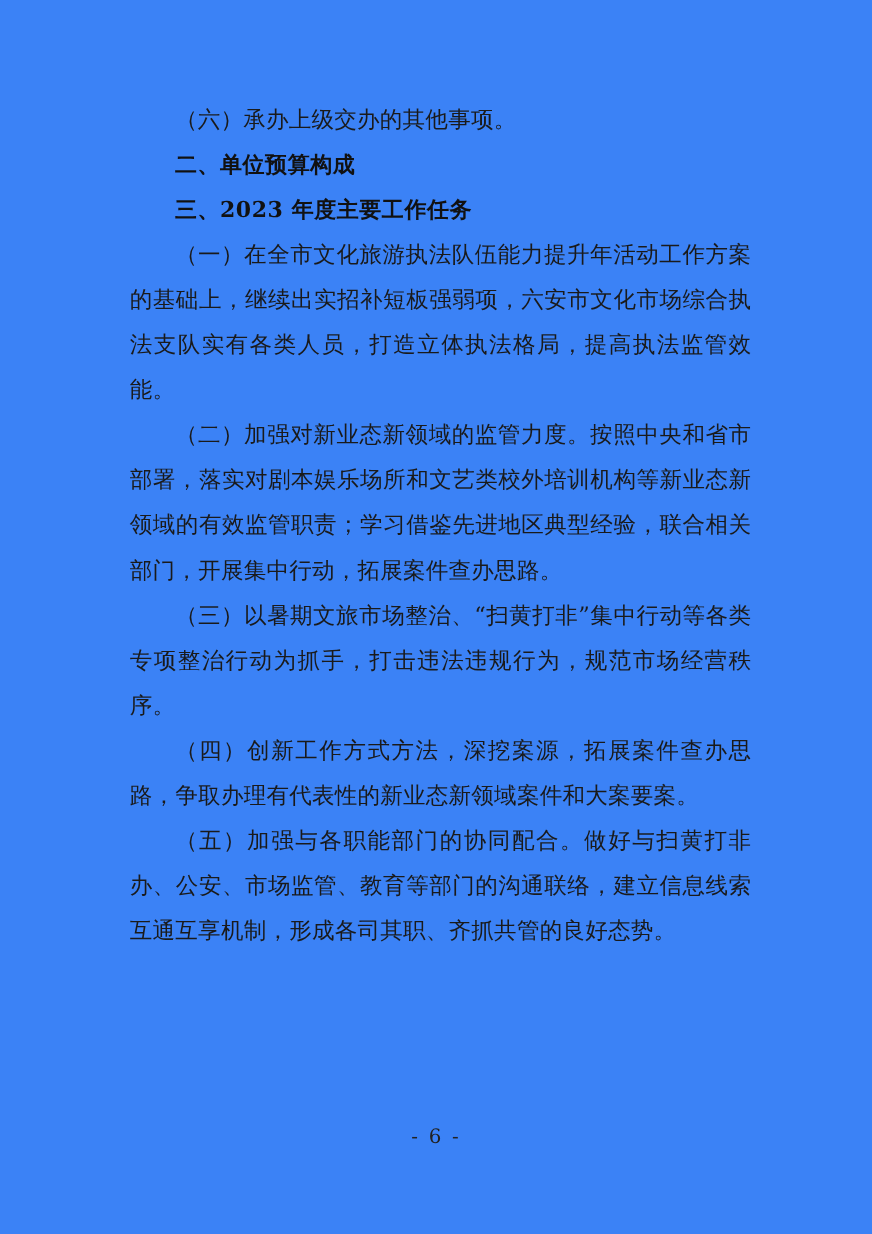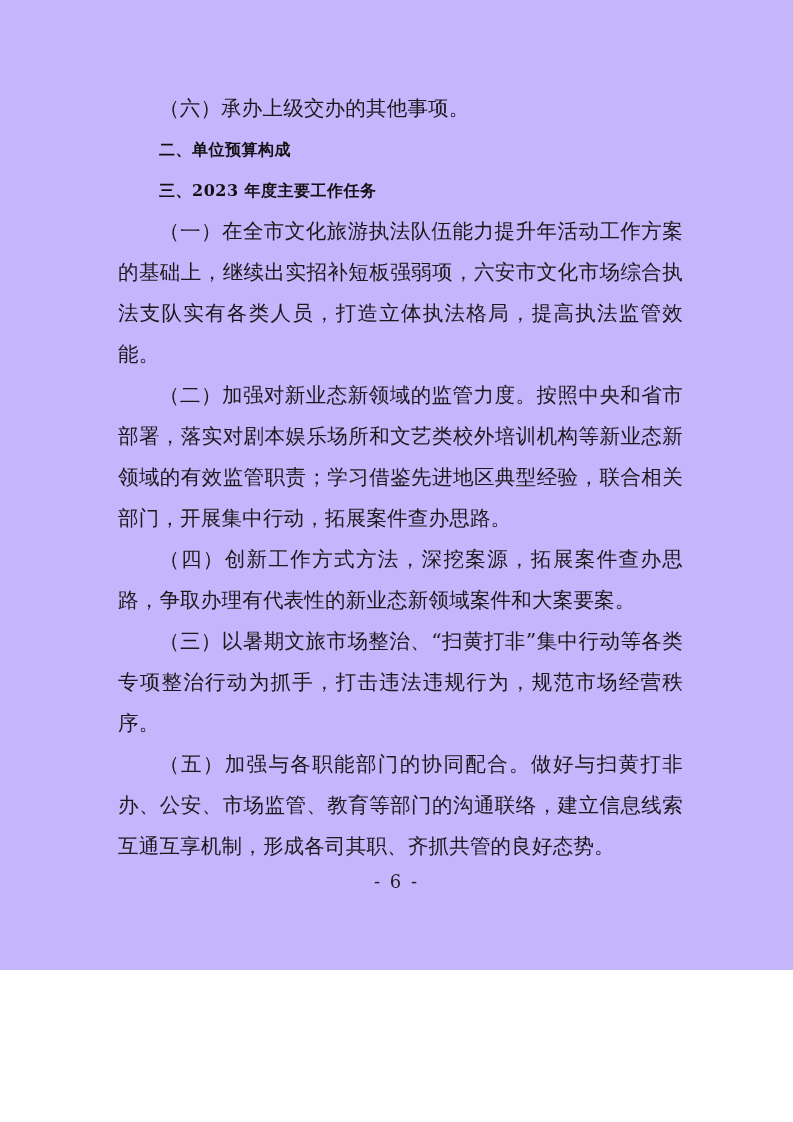--- a/index.html
+++ b/index.html
@@ -3,22 +3,22 @@
 <meta charset="utf-8">
 <style>
   html, body {
     margin: 0;
     padding: 0;
     background: #ffffff;
   }
   .page {
     position: relative;
     width: 793px;
-    height: 970px;
-    background: #c4b5fd;
+    height: 1122px;
+    background: #3b82f6;
     margin: 0 auto;
     overflow: hidden;
     box-sizing: border-box;
   }
   .content {
     position: absolute;
     left: 118px;
     top: 88px;
     width: 565px;
   }
@@ -31,21 +31,21 @@
     text-justify: inter-ideograph;
     margin: 0 0 0 0;
     letter-spacing: 0.2px;
   }
   .para.indent {
     text-indent: 41px;
   }
   .heading {
     font-family: "DejaVu Serif", "Liberation Serif", serif;
     font-weight: bold;
-    font-size: 16px;
+    font-size: 20px;
     line-height: 41px;
     color: #111111;
     text-indent: 41px;
     margin: 0;
     letter-spacing: 0.5px;
   }
   .footer {
     position: absolute;
     left: 0;
     right: 0;
@@ -67,22 +67,22 @@
 
     <h2 class="heading">二、单位预算构成</h2>
 
 
     <h2 class="heading">三、2023 年度主要工作任务</h2>
 
     <p class="para indent">（一）在全市文化旅游执法队伍能力提升年活动工作方案的基础上，继续出实招补短板强弱项，六安市文化市场综合执法支队实有各类人员，打造立体执法格局，提高执法监管效能。</p>
 
     <p class="para indent">（二）加强对新业态新领域的监管力度。按照中央和省市部署，落实对剧本娱乐场所和文艺类校外培训机构等新业态新领域的有效监管职责；学习借鉴先进地区典型经验，联合相关部门，开展集中行动，拓展案件查办思路。</p>
 
+    <p class="para indent">（三）以暑期文旅市场整治、“扫黄打非”集中行动等各类专项整治行动为抓手，打击违法违规行为，规范市场经营秩序。</p>
+
     <p class="para indent">（四）创新工作方式方法，深挖案源，拓展案件查办思路，争取办理有代表性的新业态新领域案件和大案要案。</p>
-
-    <p class="para indent">（三）以暑期文旅市场整治、“扫黄打非”集中行动等各类专项整治行动为抓手，打击违法违规行为，规范市场经营秩序。</p>
 
     <p class="para indent">（五）加强与各职能部门的协同配合。做好与扫黄打非办、公安、市场监管、教育等部门的沟通联络，建立信息线索互通互享机制，形成各司其职、齐抓共管的良好态势。</p>
 
   </div>
 
   <div class="footer">- 6 -</div>
 </div>
 
 </body></html>

